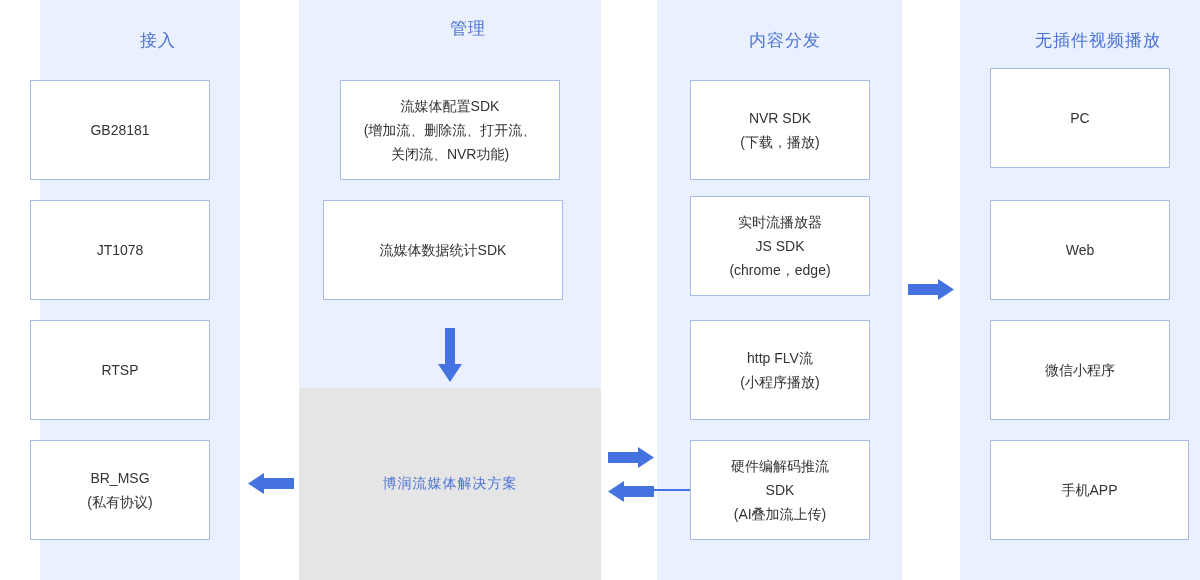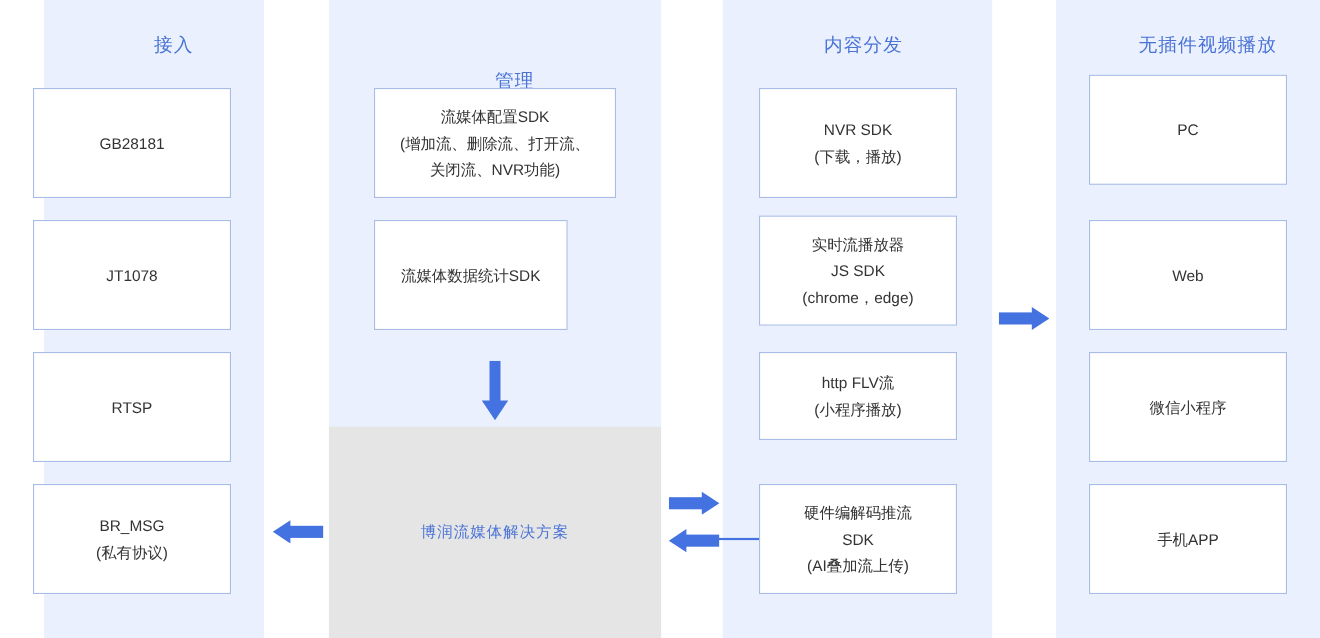--- a/index.html
+++ b/index.html
@@ -23,21 +23,21 @@
   .col-title{
     position:absolute;
     text-align:center;
     color:#4a73d6;
     font-size:17px;
     line-height:20px;
     letter-spacing:1px;
     padding-left:18px;
   }
   #t-access{left:40px;top:31px;width:200px;}
-  #t-manage{left:299px;top:19px;width:302px;margin-top:45px;}
+  #t-manage{left:299px;top:19px;width:302px;}
   #t-dist{left:657px;top:31px;width:220px;}
   #t-play{left:960px;top:31px;width:240px;}
 
   
   .node{
     position:absolute;
     background:#ffffff;
     border:1px solid #a9bce8;
     box-sizing:border-box;
     display:flex;
@@ -52,41 +52,41 @@
   .node.manage{border-color:#a9bce8;}
 
   
   #n-gb{left:30px;top:80px;width:180px;height:100px;}
   #n-jt{left:30px;top:200px;width:180px;height:100px;}
   #n-rtsp{left:30px;top:320px;width:180px;height:100px;}
   #n-brmsg{left:30px;top:440px;width:180px;height:100px;}
 
   
   #n-cfg{left:340px;top:80px;width:220px;height:100px;}
-  #n-stat{left:340px;top:200px;width:176px;height:100px;}
+  #n-stat{left:323px;top:200px;width:240px;height:100px;}
 
   
   #n-solution{
     position:absolute;left:299px;top:388px;width:302px;height:192px;
     background:#e5e5e5;
     display:flex;align-items:center;justify-content:center;
     color:#4a73d6;font-size:14px;letter-spacing:1px;
   }
 
   
   #n-nvr{left:690px;top:80px;width:180px;height:100px;}
   #n-js{left:690px;top:196px;width:180px;height:100px;}
-  #n-flv{left:690px;top:320px;width:180px;height:80px;}
+  #n-flv{left:690px;top:320px;width:180px;height:100px;}
   #n-hw{left:690px;top:440px;width:180px;height:100px;}
 
   
   #n-pc{left:990px;top:68px;width:180px;height:100px;}
   #n-web{left:990px;top:200px;width:180px;height:100px;}
   #n-wx{left:990px;top:320px;width:180px;height:100px;}
-  #n-app{left:990px;top:440px;width:180px;height:100px;}
+  #n-app{left:990px;top:440px;width:199px;height:100px;}
 
   
   .arrow{position:absolute;}
   .arrow svg{display:block;}
 
   #a-down{left:436px;top:328px;}
   #a-left-access{left:248px;top:472px;}
   #a-right-dist-top{left:608px;top:446px;}
   #a-left-dist-bottom{left:608px;top:480px;}
   #a-right-play{left:908px;top:278px;}

